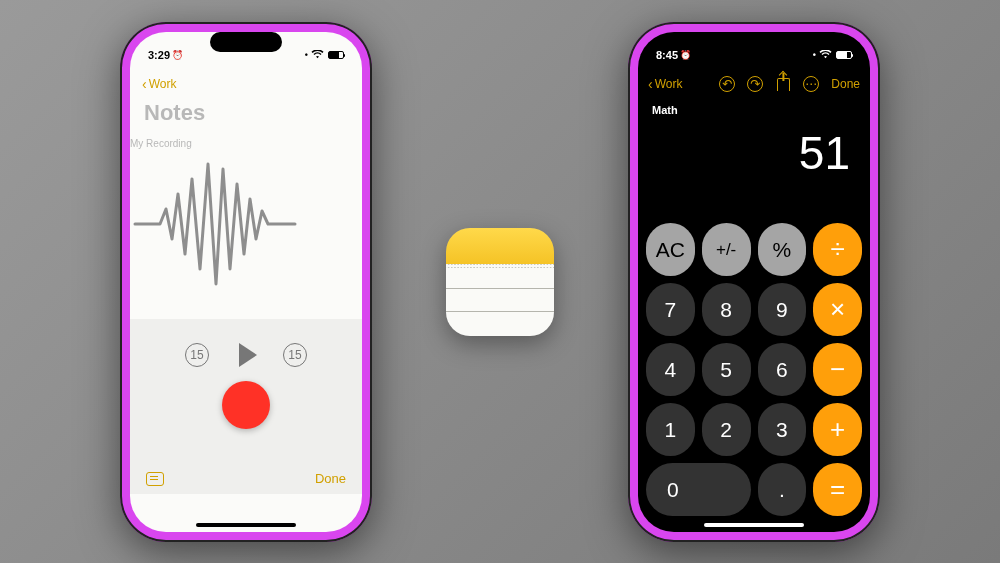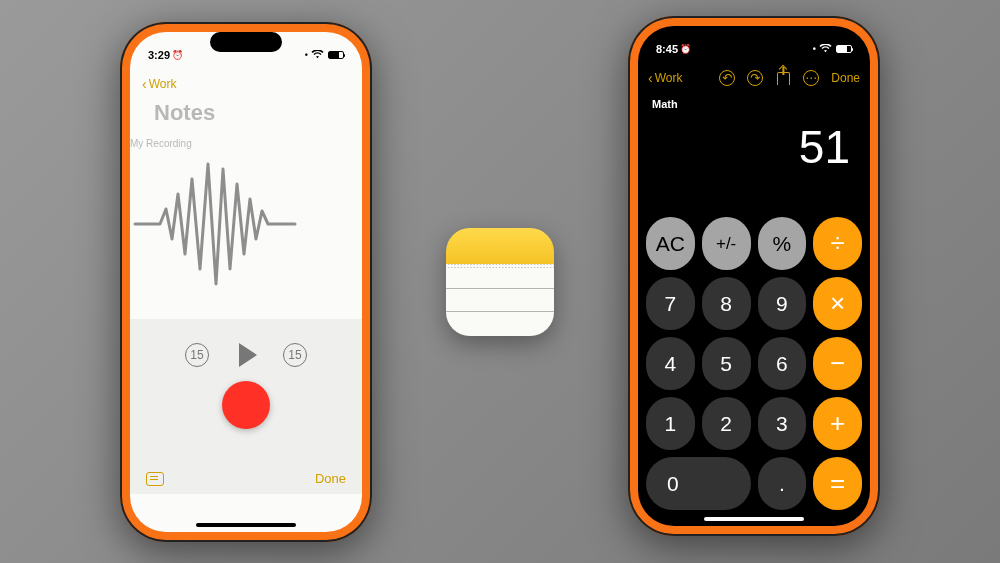--- a/index.html
+++ b/index.html
@@ -5,21 +5,21 @@
   * { box-sizing: border-box; margin: 0; padding: 0; }
   body {
     width: 1000px; height: 563px;
     background: linear-gradient(135deg, #9a9a9a 0%, #8a8a8a 50%, #7a7a7a 100%);
     font-family: -apple-system, "Helvetica Neue", Arial, sans-serif;
     position: relative; overflow: hidden;
   }
   
   .phone {
     position: absolute; width: 252px; height: 520px;
-    border-radius: 46px; background: #f97316;
+    border-radius: 46px; background: #d946ef;
     box-shadow: 0 10px 40px rgba(0,0,0,.5), inset 0 0 0 2px #222;
     padding: 10px;
   }
   .phone .screen {
     width: 100%; height: 100%; border-radius: 36px; overflow: hidden;
     position: relative;
   }
   .notch {
     position: absolute; top: 10px; left: 50%; transform: translateX(-50%);
     width: 72px; height: 20px; background: #000; border-radius: 12px; z-index: 10;
@@ -39,35 +39,35 @@
     position: absolute; bottom: 5px; left: 50%; transform: translateX(-50%);
     width: 100px; height: 4px; border-radius: 3px;
   }
 
   
   #phone-left { top: 22px; left: 120px; }
   #phone-left .screen { background: #fbfbf9; color:#000; }
   #phone-left .home-indicator { background:#000; }
   .nav-bar { display:flex; align-items:center; padding: 0 12px; height:28px; font-size:12px; font-weight:500; color:#d1a000; }
   .chev { font-size:14px; margin-right:2px; }
-  .notes-title { padding: 2px 24px 6px; font-size:22px; font-weight:700; color:#b8b8b8; }
+  .notes-title { padding: 2px 14px 6px; font-size:22px; font-weight:700; color:#b8b8b8; }
   .rec-title { text-align:left; font-size:10px; color:#b8b8b8; margin-top:6px; }
   .waveform { margin: 10px auto 0; width: 170px; height: 130px; }
   .controls-area { position:absolute; bottom:38px; left:0; right:0; background:#efefed; height:175px; padding-top:14px; }
   .timecode { text-align:center; font-size:20px; font-weight:400; color:#333; font-variant-numeric: tabular-nums; }
   .playback-row { display:flex; justify-content:center; align-items:center; gap:26px; margin-top:10px; }
   .skip { width:24px; height:24px; border:1.5px solid #777; border-radius:50%; display:flex; align-items:center; justify-content:center; font-size:12px; color:#777; position:relative; }
   .play { width:0; height:0; border-left:18px solid #777; border-top:12px solid transparent; border-bottom:12px solid transparent; margin-left:4px; }
   .record { width:48px; height:48px; background:#ff3126; border-radius:50%; margin:14px auto 0; box-shadow: 0 2px 6px rgba(0,0,0,.25); }
   .bottom-actions { position:absolute; bottom:8px; left:0; right:0; padding:0 16px; display:flex; justify-content:space-between; align-items:center; font-size:13px; font-weight:500; color:#d1a000; }
   .transcribe { width:18px; height:14px; border:1.5px solid #d1a000; border-radius:3px; position:relative; }
   .transcribe::before { content:""; position:absolute; left:3px; top:3px; width:8px; height:1.4px; background:#d1a000; box-shadow:0 3px 0 #d1a000; }
 
   
-  #phone-right { top: 16px; right: 120px; }
+  #phone-right { top: 22px; right: 120px; }
   #phone-right .screen { background: #000; color:#fff; }
   #phone-right .home-indicator { background:#fff; }
   .calc-nav { display:flex; align-items:center; justify-content:space-between; padding:0 10px; height:28px; }
   .calc-nav-left { display:flex; align-items:center; color:#d1a000; font-size:12px; font-weight:500; }
   .calc-nav-right { display:flex; align-items:center; gap:12px; color:#d1a000; }
   .tb-icon { width:16px; height:16px; display:flex; align-items:center; justify-content:center; font-size:12px; }
   .circ { border:1.2px solid #d1a000; border-radius:50%; }
   .share { width:13px; height:13px; border:1.2px solid #d1a000; border-bottom:none; position:relative; border-radius:2px 2px 0 0; }
   .share::before { content:""; position:absolute; left:50%; top:-6px; width:1.2px; height:8px; background:#d1a000; transform:translateX(-50%); }
   .share::after { content:""; position:absolute; left:50%; top:-7px; width:5px; height:5px; border-top:1.2px solid #d1a000; border-left:1.2px solid #d1a000; transform:translateX(-50%) rotate(45deg); }

